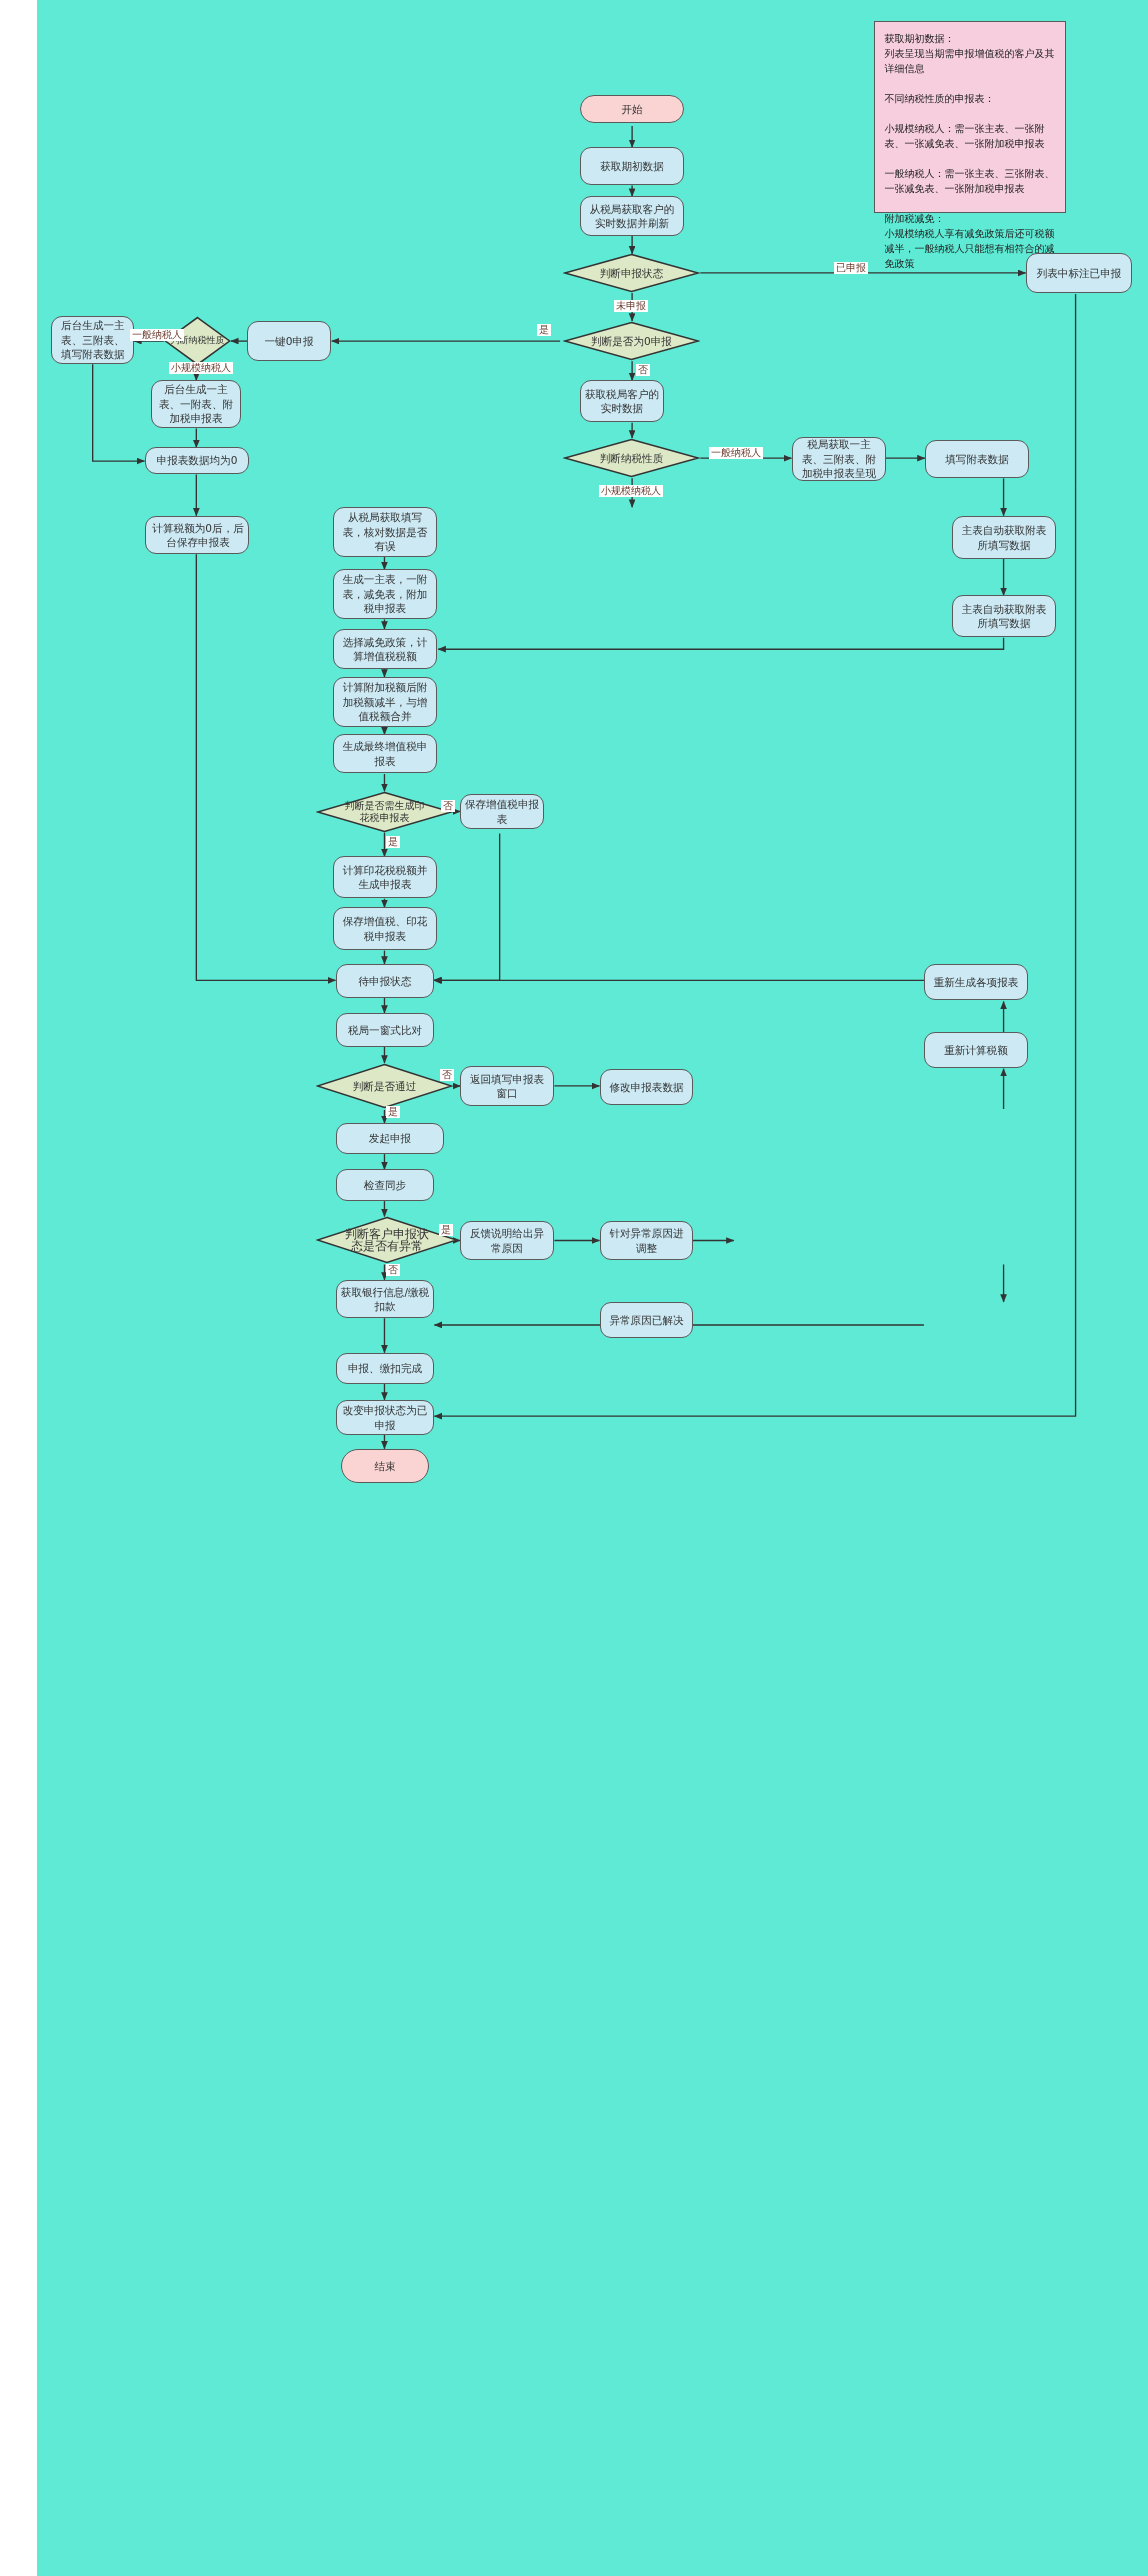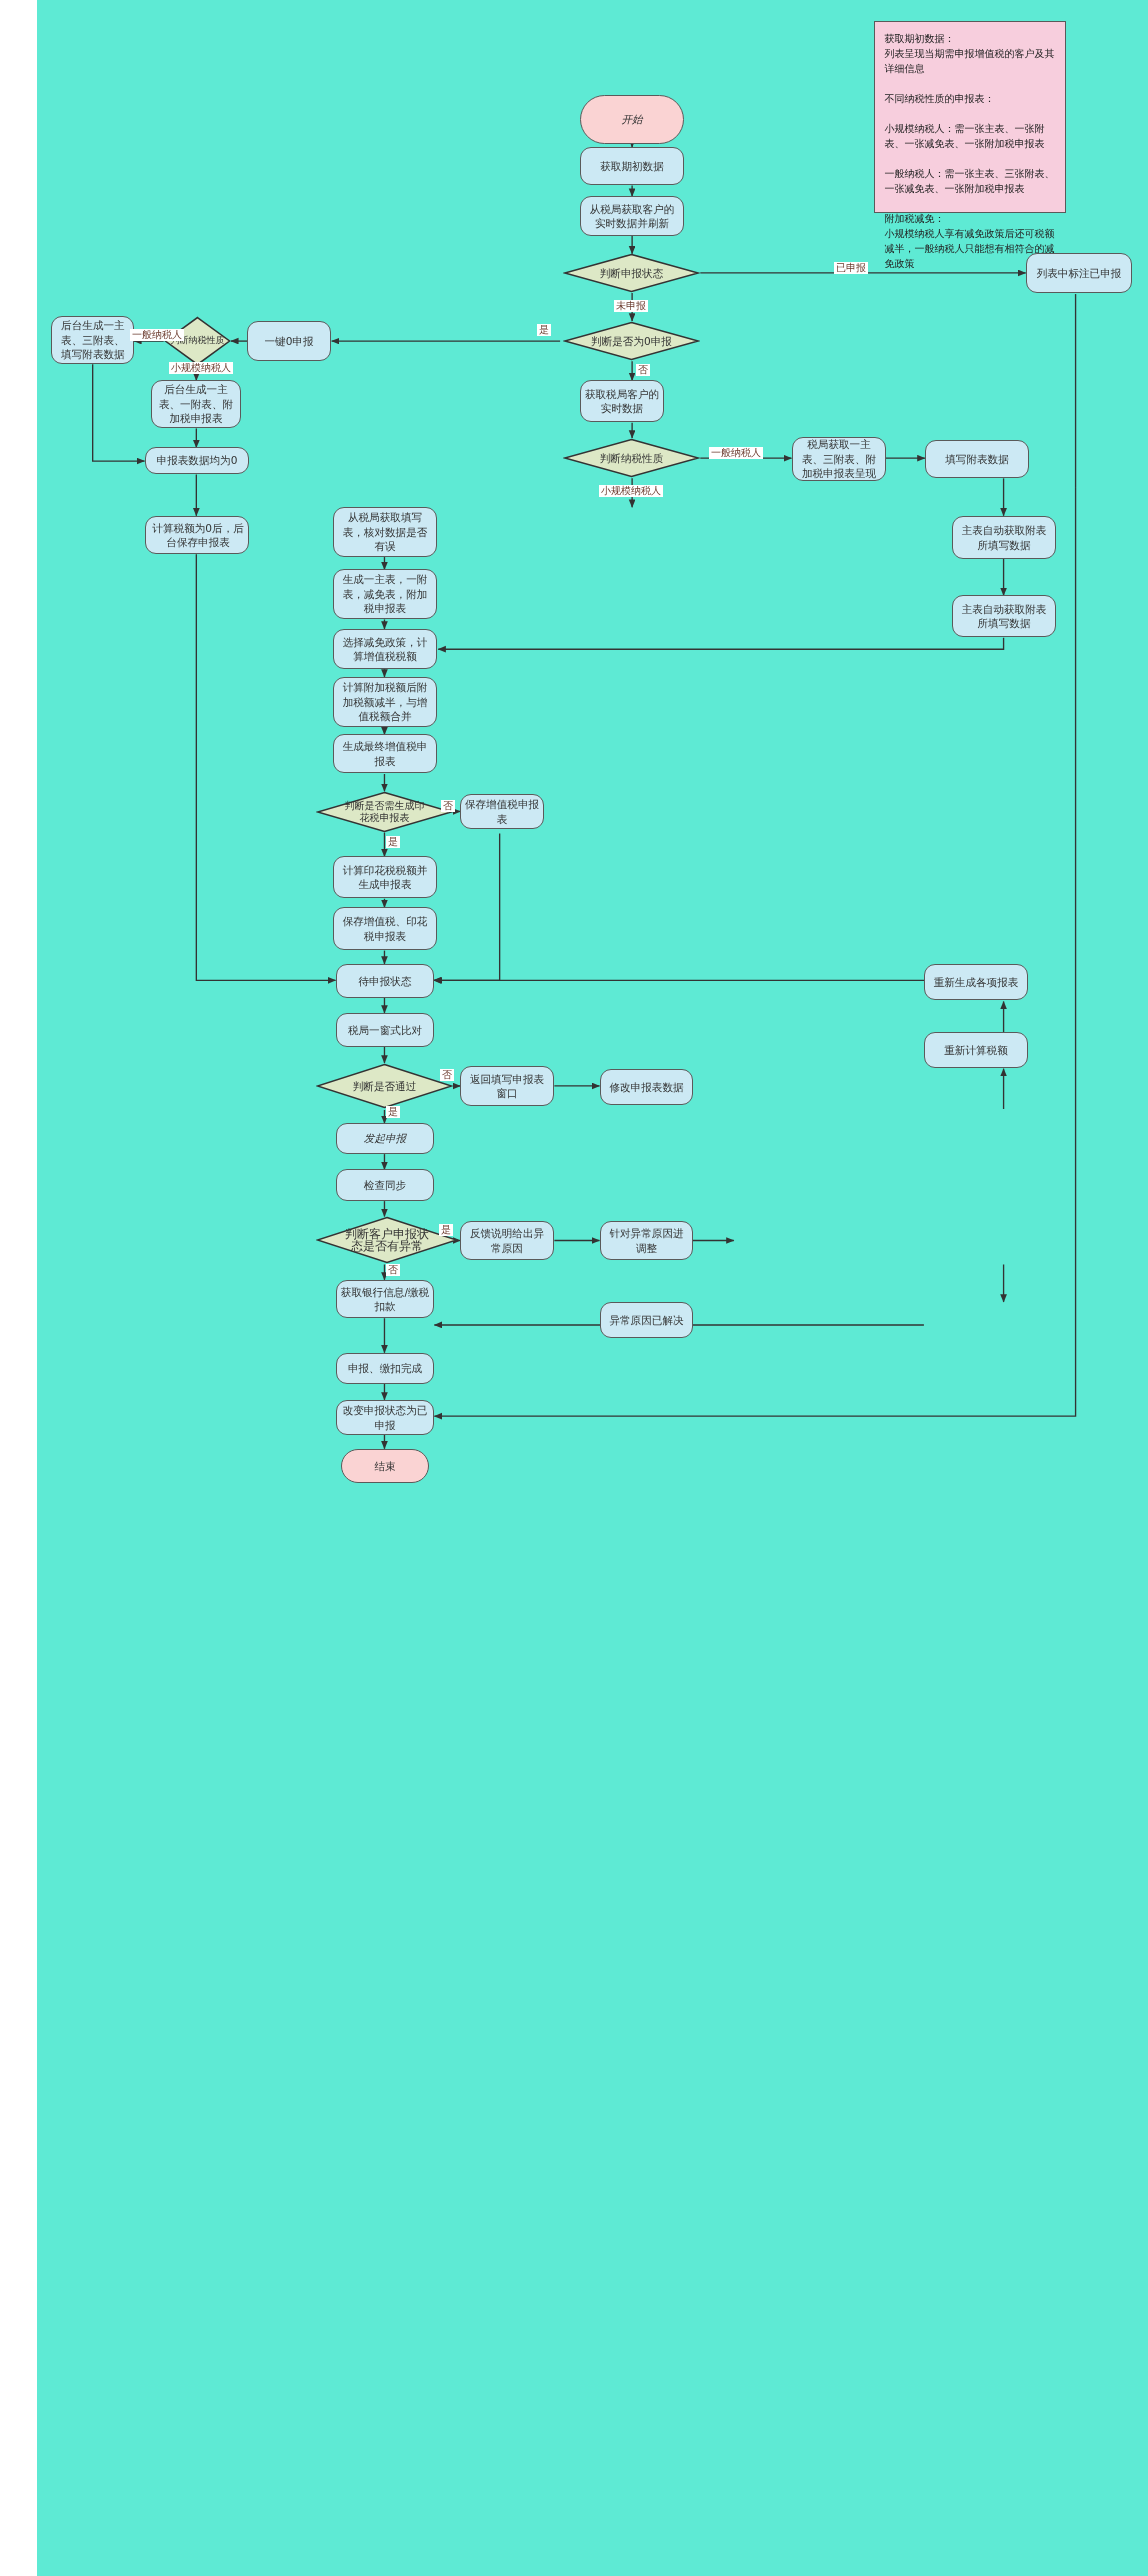--- a/index.html
+++ b/index.html
@@ -153,21 +153,21 @@
 
 不同纳税性质的申报表：
 
 小规模纳税人：需一张主表、一张附表、一张减免表、一张附加税申报表
 
 一般纳税人：需一张主表、三张附表、一张减免表、一张附加税申报表
 
 附加税减免：
 小规模纳税人享有减免政策后还可税额减半，一般纳税人只能想有相符合的减免政策</div>
 
-  <div class="node terminator" style="left:543px; top:95px; width:104px; height:49px;font-style:italic;">开始</div>
+  <div class="node terminator" style="left:543px; top:95px; width:104px; height:28px;">开始</div>
 
   <div class="node process" style="left:543px; top:147px; width:104px; height:38px;">获取期初数据</div>
 
   <div class="node process" style="left:543px; top:196px; width:104px; height:40px;">从税局获取客户的实时数据并刷新</div>
 
   <div class="node decision" style="left:526px; top:253px; width:137px; height:40px;">
     <svg class="dshape" width="137" height="40" viewBox="0 0 143 42">
         <polygon points="71.5,1.5 141.5,21 71.5,40.5 1.5,21" fill="#dde8c6" stroke="#333333" stroke-width="1.6"></polygon>
       </svg>
     <span class="dtext">判断申报状态</span>
@@ -251,21 +251,21 @@
     <svg class="dshape" width="137" height="46" viewBox="0 0 143 48">
         <polygon points="71.5,1.5 141.5,24 71.5,46.5 1.5,24" fill="#dde8c6" stroke="#333333" stroke-width="1.6"></polygon>
       </svg>
     <span class="dtext">判断是否通过</span>
   </div>
 
   <div class="node process" style="left:423px; top:1066px; width:94px; height:40px;">返回填写申报表窗口</div>
 
   <div class="node process" style="left:563px; top:1069px; width:93px; height:36px;">修改申报表数据</div>
 
-  <div class="node process" style="left:299px; top:1123px; width:98px; height:31px;font-style:italic;">发起申报</div>
+  <div class="node process" style="left:299px; top:1123px; width:108px; height:31px;">发起申报</div>
 
   <div class="node process" style="left:299px; top:1169px; width:98px; height:32px;">检查同步</div>
 
   <div class="node decision" style="left:279px; top:1216px; width:142px; height:48px;">
     <svg class="dshape" width="142" height="48" viewBox="0 0 148 50">
         <polygon points="74,1.5 146.5,25 74,48.5 1.5,25" fill="#dde8c6" stroke="#333333" stroke-width="1.6"></polygon>
       </svg>
     <span class="dtext" style="font-size:12px;line-height:12.5px;max-width:88px;">判断客户申报状态是否有异常</span>
   </div>
 

